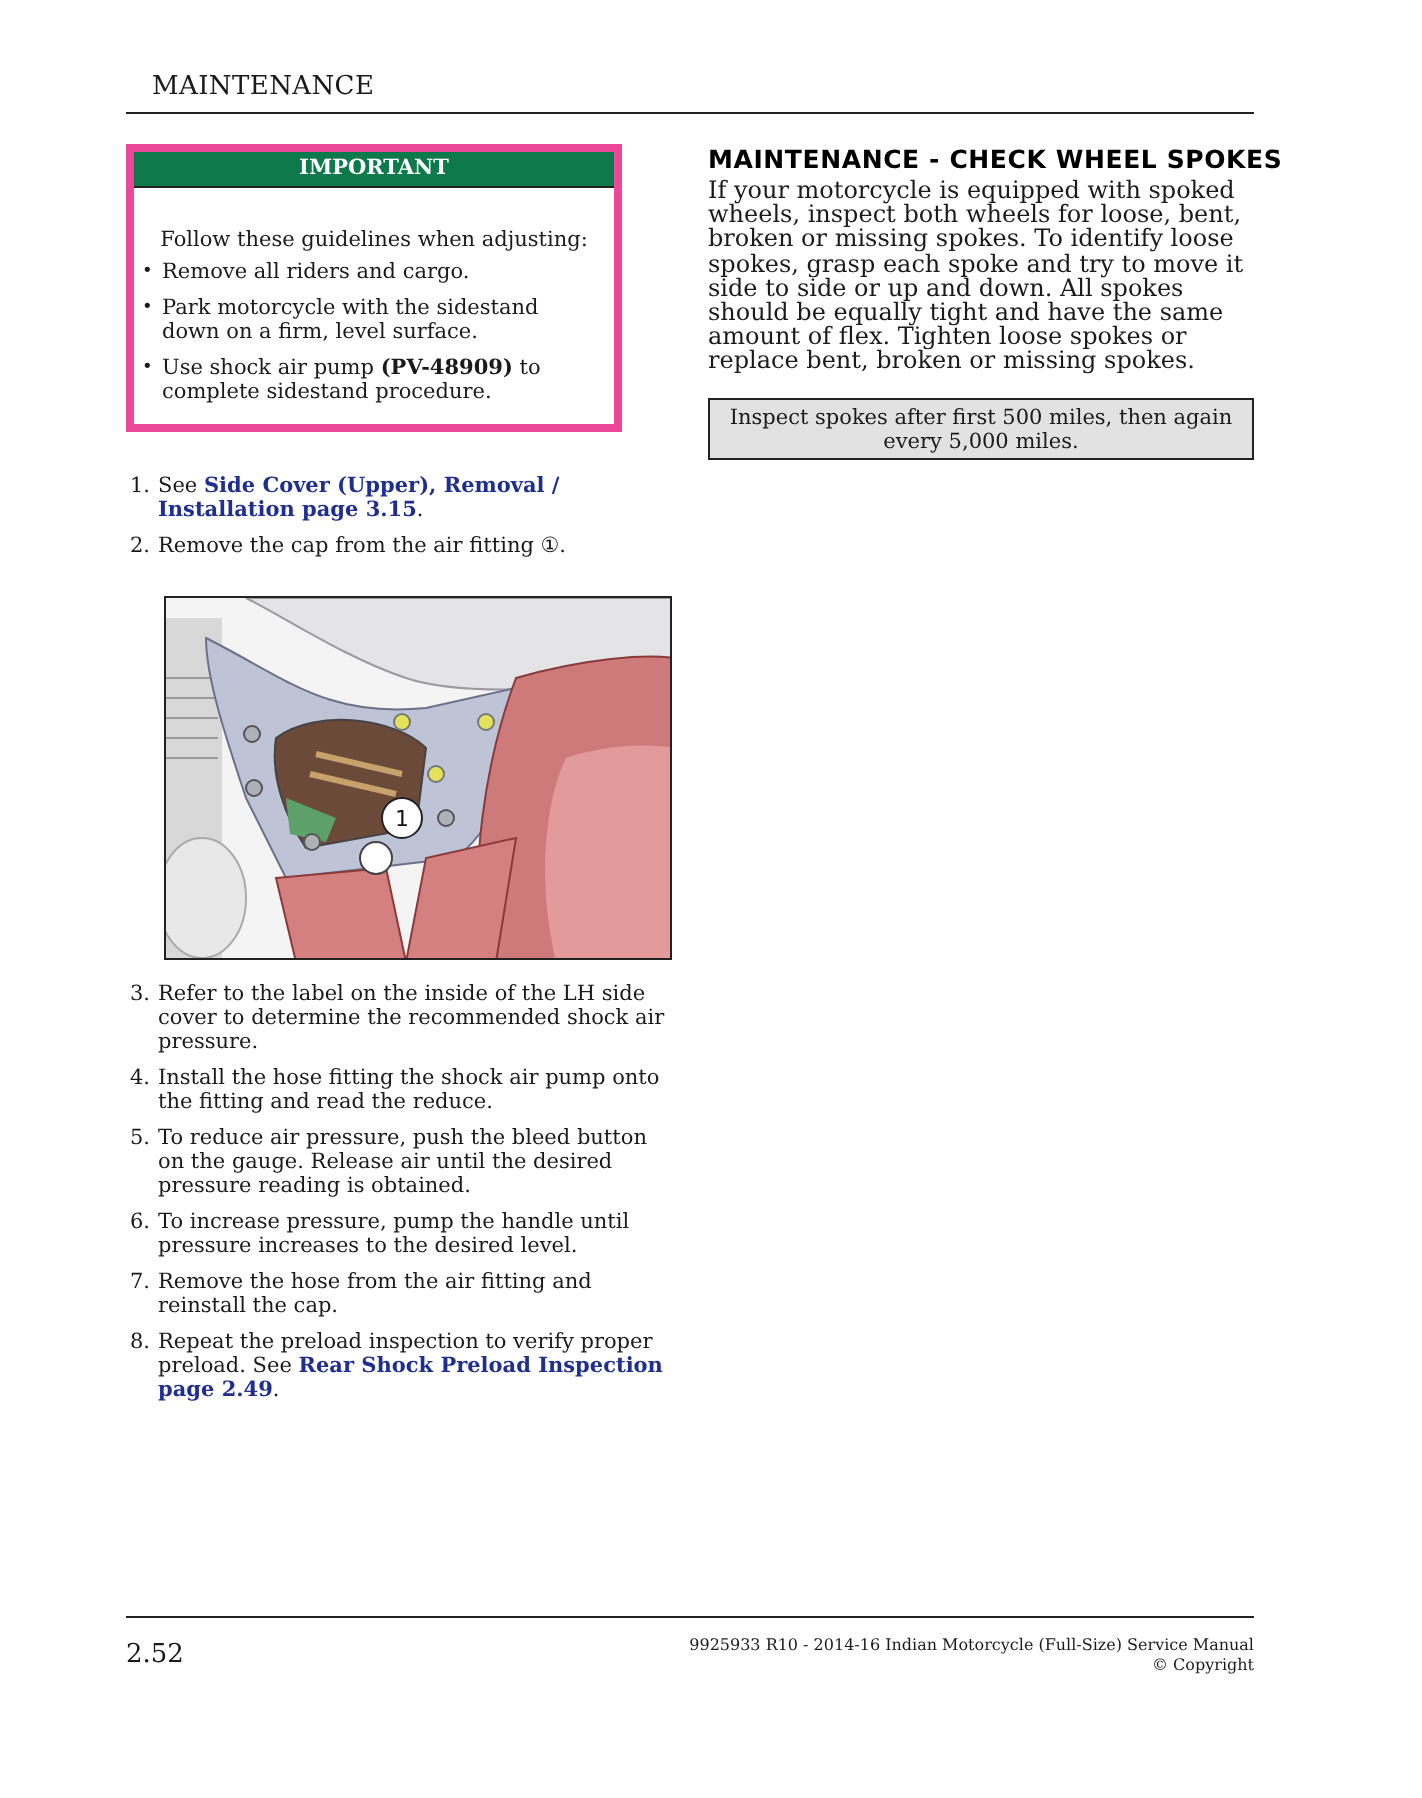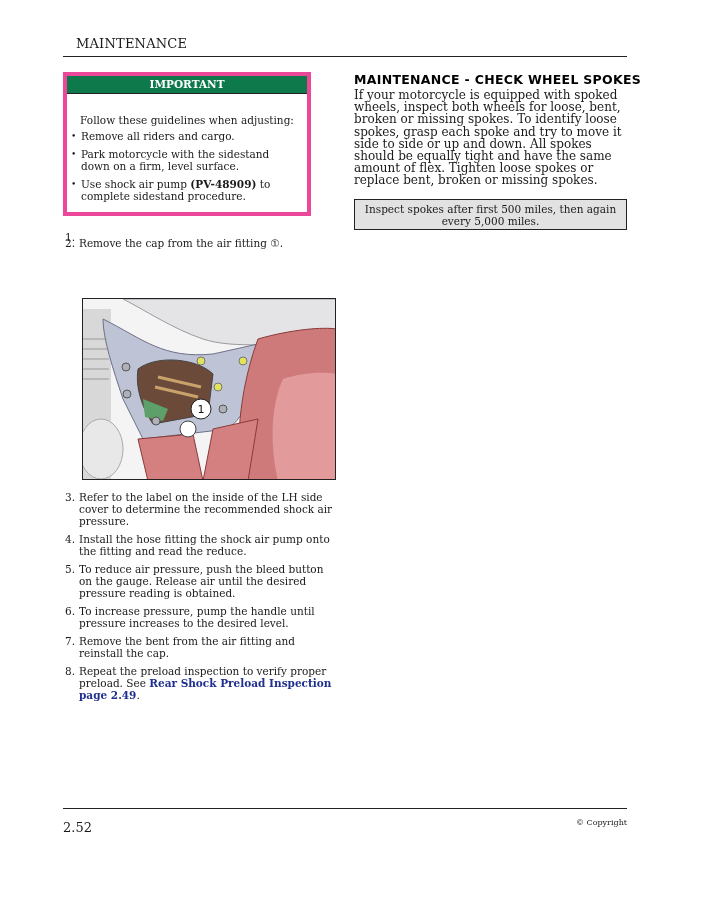--- a/index.html
+++ b/index.html
@@ -54,20 +54,21 @@
   <ul class="important-list">
     <li>Remove all riders and cargo.</li>
     <li>Park motorcycle with the sidestand down on a firm, level surface.</li>
     <li><span>Use shock air pump </span><b>(PV-48909)</b><span> to complete sidestand procedure.</span></li>
   </ul>
 </div>
 
 <div class="steps">
   <div class="step">
     <span class="step-num">1.</span>
+    <div class="step-see"><span>See </span><a class="xref">Side Cover (Upper), Removal / Installation page 3.15</a><span>.</span></div>
   </div>
   <div class="step">
     <span class="step-num">2.</span>
     <div>Remove the cap from the air fitting ①.</div>
   </div>
 </div>
 
 <div class="figure">
   <svg width="254" height="182" viewBox="0 0 254 182">
     <rect width="254" height="182" fill="#f4f4f4"></rect>
@@ -129,29 +130,30 @@
   <div class="step">
       <span class="step-num">5.</span>
       <div>To reduce air pressure, push the bleed button on the gauge. Release air until the desired pressure reading is obtained.</div>
     </div>
   <div class="step">
       <span class="step-num">6.</span>
       <div>To increase pressure, pump the handle until pressure increases to the desired level.</div>
     </div>
   <div class="step">
       <span class="step-num">7.</span>
-      <div>Remove the bent from the air fitting and reinstall the cap.</div>
+      <div>Remove the hose from the air fitting and reinstall the cap.</div>
     </div>
   <div class="step">
       <span class="step-num">8.</span>
       <div><span>Repeat the preload inspection to verify proper preload. See </span><a class="xref">Rear Shock Preload Inspection page 2.49</a><span>.</span></div>
     </div>
 </div>
 
 <div class="section-title">MAINTENANCE - CHECK WHEEL SPOKES</div>
 <div class="section-body">If your motorcycle is equipped with spoked wheels, inspect both wheels for loose, bent, broken or missing spokes. To identify loose spokes, grasp each spoke and try to move it side to side or up and down. All spokes should be equally tight and have the same amount of flex. Tighten loose spokes or replace bent, broken or missing spokes.</div>
 <div class="note-box">Inspect spokes after first 500 miles, then again every 5,000 miles.</div>
 
 <div class="footer-rule"></div>
 <div class="page-number">2.52</div>
 <div class="footer-right">
+  <div>9925933 R10 - 2014-16 Indian Motorcycle (Full-Size) Service Manual</div>
   <div>© Copyright</div>
 </div>
 
 </body></html>

